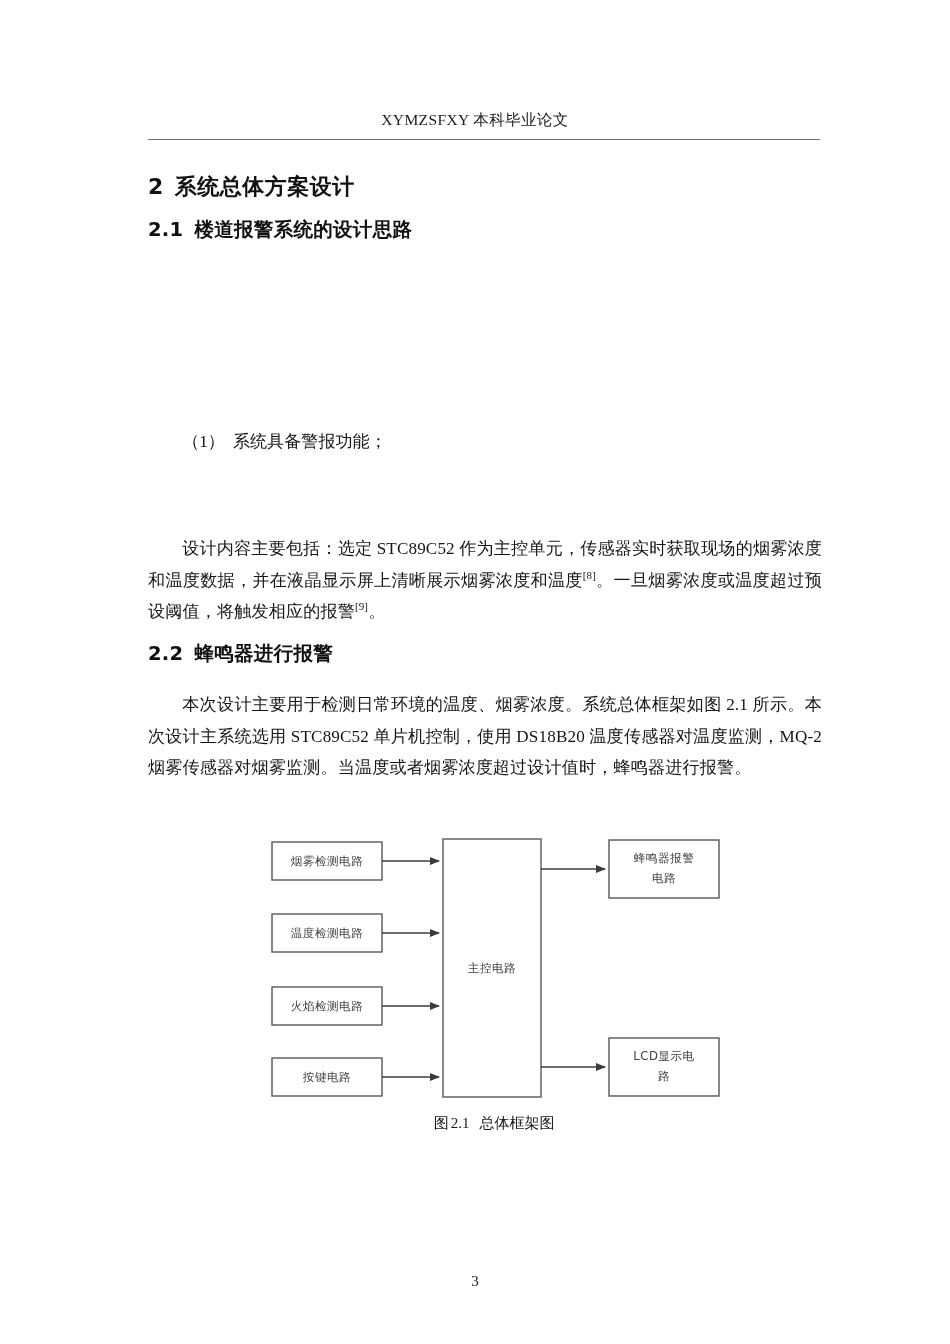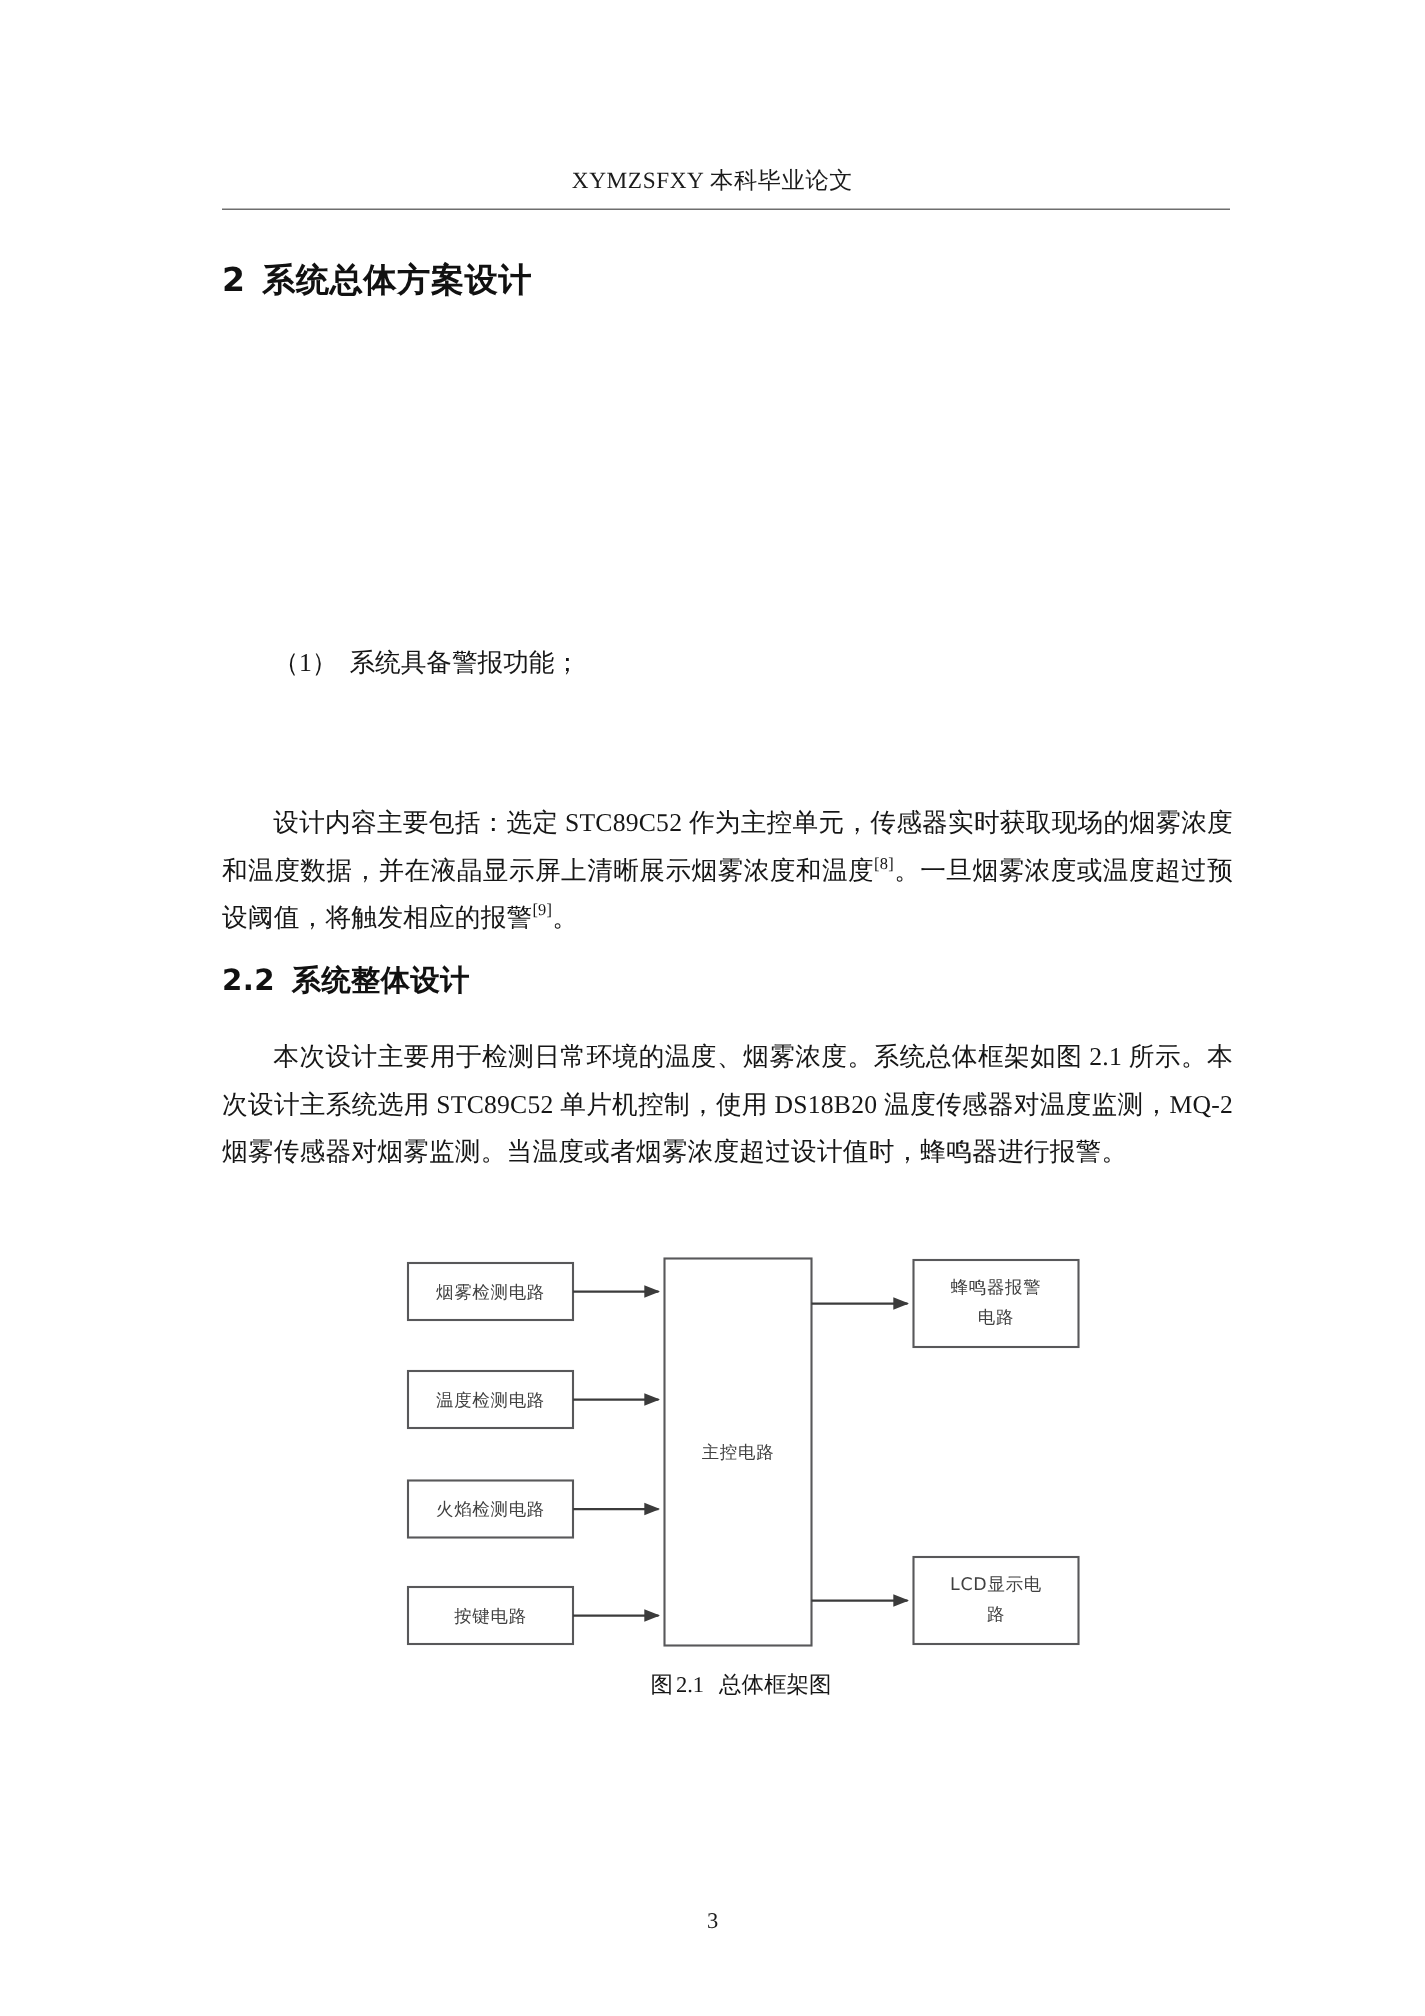--- a/index.html
+++ b/index.html
@@ -149,32 +149,35 @@
 
   <div class="header">
     <span class="header-text">XYMZSFXY 本科毕业论文</span>
   </div>
   <div class="header-rule"></div>
 
   <div class="h1" style="top:136px;">
     <span class="num">2</span><span>系统总体方案设计</span>
   </div>
 
+  <div class="h2" style="top:180px;">
+    <span class="num">2.1</span><span>楼道报警系统的设计思路</span>
+  </div>
 
 
   <div class="listline" style="top:390px;">
     <span class="lbl">（1）</span><span>系统具备警报功能；</span>
   </div>
 
   <div class="para indent" style="top:497px;">
     <span>设计内容主要包括：选定 STC89C52 作为主控单元，传感器实时获取现场的烟雾浓度和温度数据，并在液晶显示屏上清晰展示烟雾浓度和温度</span><sup>[8]</sup><span>。一旦烟雾浓度或温度超过预设阈值，将触发相应的报警</span><sup>[9]</sup><span>。</span>
   </div>
 
   <div class="h2" style="top:604px;">
-    <span class="num">2.2</span><span>系统整体设计</span>
+    <span class="num">2.2</span><span>蜂鸣器进行报警</span>
   </div>
 
   <div class="para indent" style="top:653px;">本次设计主要用于检测日常环境的温度、烟雾浓度。系统总体框架如图 2.1 所示。本次设计主系统选用 STC89C52 单片机控制，使用 DS18B20 温度传感器对温度监测，MQ-2 烟雾传感器对烟雾监测。当温度或者烟雾浓度超过设计值时，蜂鸣器进行报警。</div>
 
   <div class="diagram">
     <svg width="674" height="278" viewBox="0 0 674 278" xmlns="http://www.w3.org/2000/svg">
       <defs>
         <marker id="arw" viewBox="0 0 10 10" refX="9" refY="5" markerWidth="7" markerHeight="7" orient="auto-start-reverse">
           <path d="M 0 1 L 10 5 L 0 9 z" fill="#3b3b3b"></path>
         </marker>

